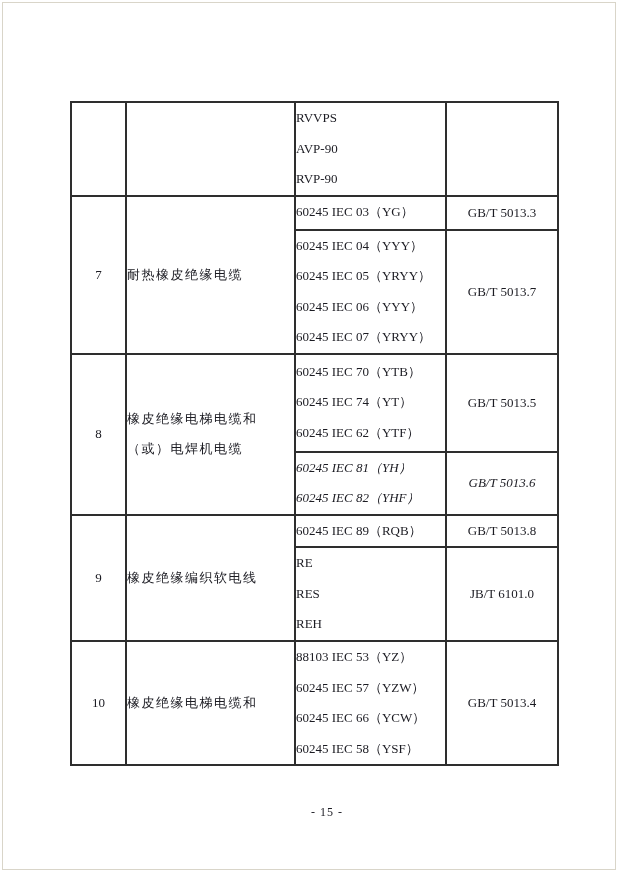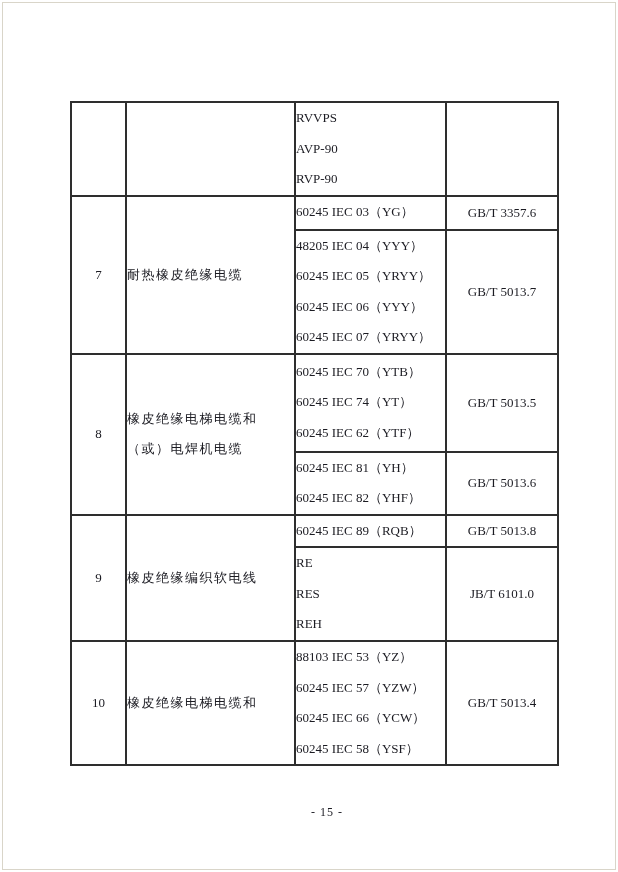--- a/index.html
+++ b/index.html
@@ -88,42 +88,42 @@
             <div class="code-line">RVP-90</div>
           </td>
           <td class="col-standard"></td>
         </tr>
         <tr style="height: 34px;">
           <td class="col-no" rowspan="2">7</td>
           <td class="col-name" rowspan="2">耐热橡皮绝缘电缆</td>
           <td class="col-codes">
             <div class="code-line">60245 IEC 03（YG）</div>
           </td>
-          <td class="col-standard">GB/T 3357.6</td>
+          <td class="col-standard">GB/T 5013.3</td>
         </tr>
         <tr style="height: 123px;">
           <td class="col-codes">
-            <div class="code-line">48205 IEC 04（YYY）</div>
+            <div class="code-line">60245 IEC 04（YYY）</div>
             <div class="code-line">60245 IEC 05（YRYY）</div>
             <div class="code-line">60245 IEC 06（YYY）</div>
             <div class="code-line">60245 IEC 07（YRYY）</div>
           </td>
           <td class="col-standard">GB/T 5013.7</td>
         </tr>
         <tr style="height: 98px;">
           <td class="col-no" rowspan="2">8</td>
           <td class="col-name" rowspan="2">橡皮绝缘电梯电缆和（或）电焊机电缆</td>
           <td class="col-codes">
             <div class="code-line">60245 IEC 70（YTB）</div>
             <div class="code-line">60245 IEC 74（YT）</div>
             <div class="code-line">60245 IEC 62（YTF）</div>
           </td>
           <td class="col-standard">GB/T 5013.5</td>
         </tr>
-        <tr style="height: 60px;">
+        <tr style="height: 60px; font-style: italic;">
           <td class="col-codes">
             <div class="code-line">60245 IEC 81（YH）</div>
             <div class="code-line">60245 IEC 82（YHF）</div>
           </td>
           <td class="col-standard">GB/T 5013.6</td>
         </tr>
         <tr style="height: 30px;">
           <td class="col-no" rowspan="2">9</td>
           <td class="col-name" rowspan="2">橡皮绝缘编织软电线</td>
           <td class="col-codes">

